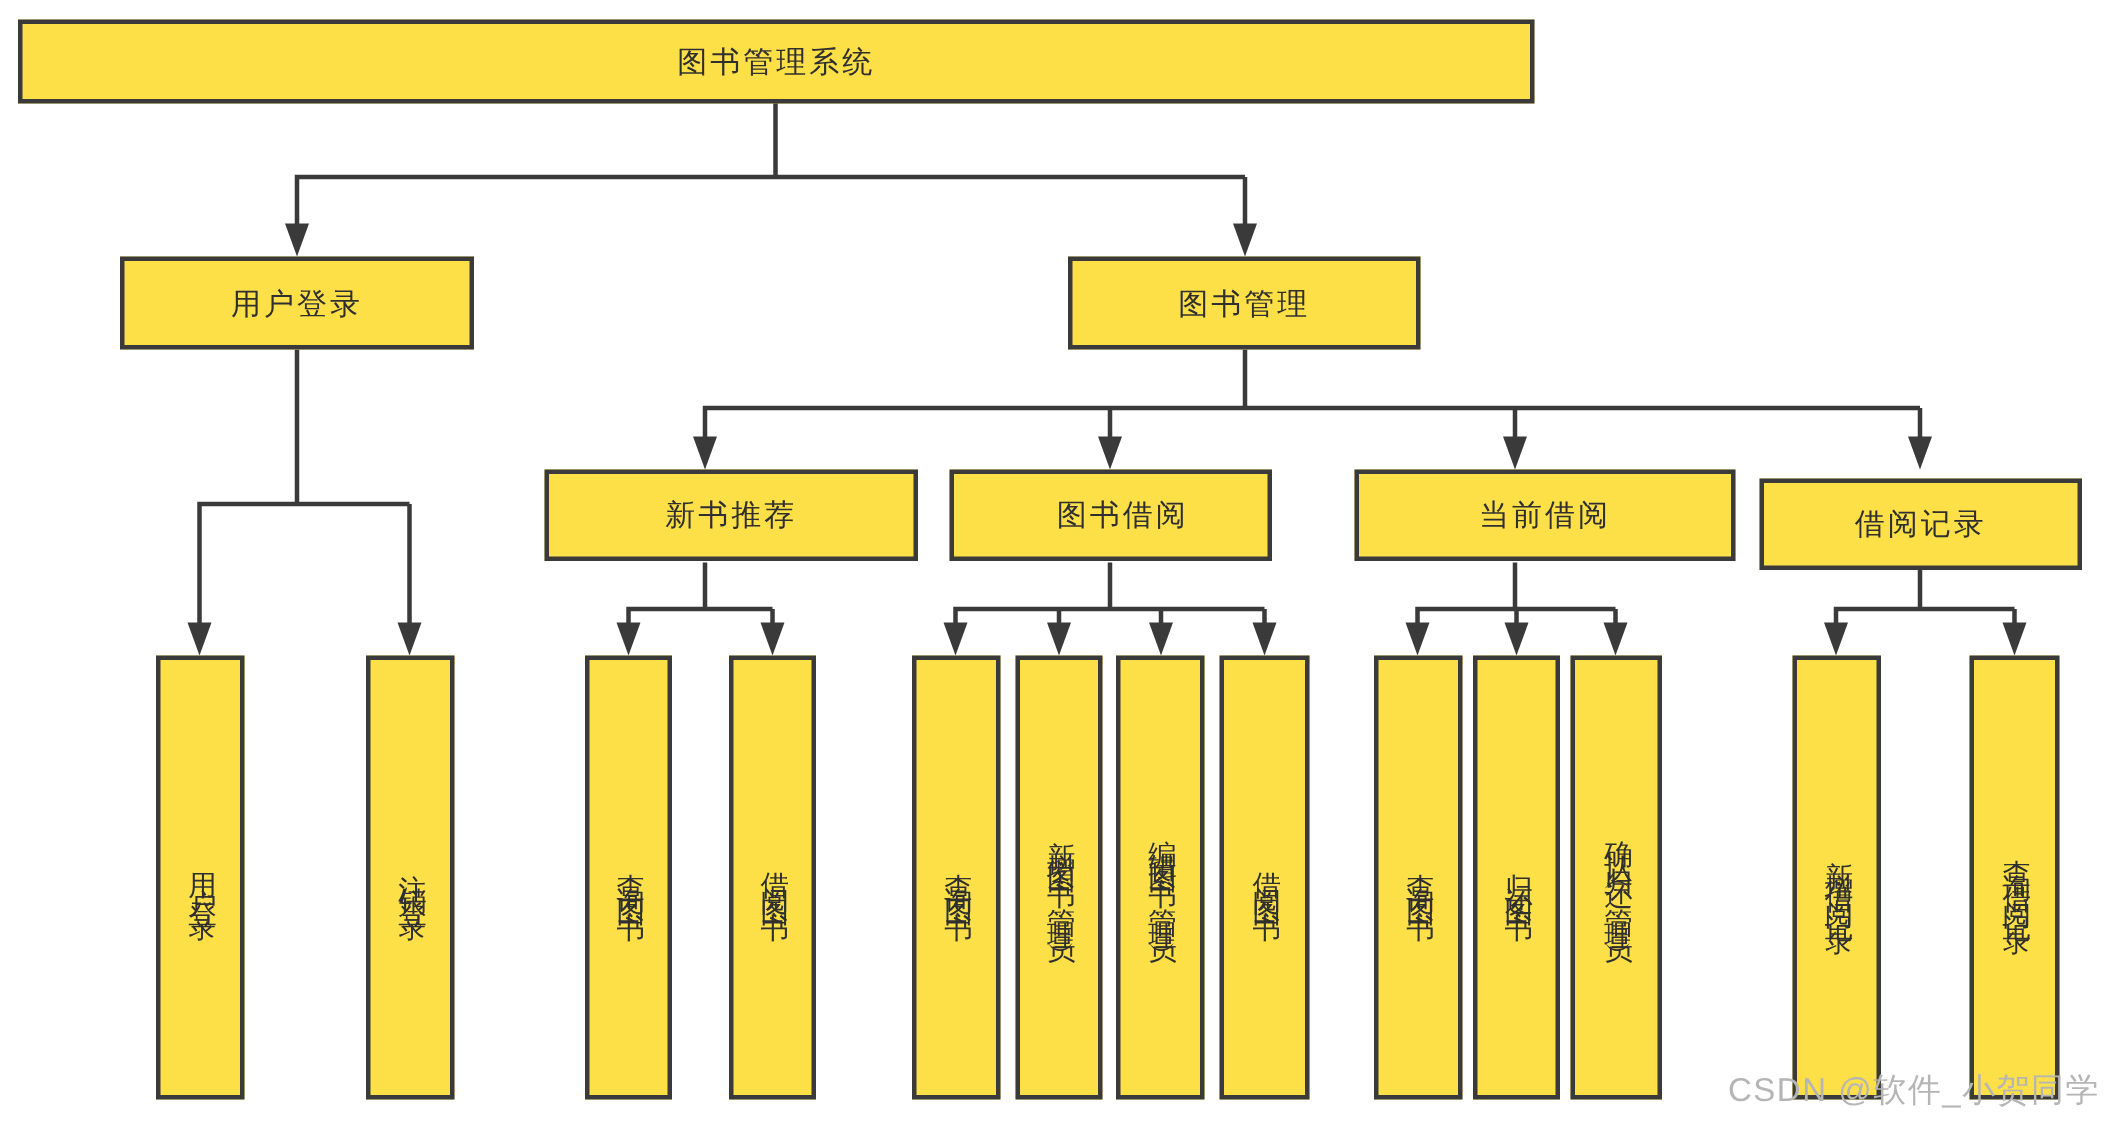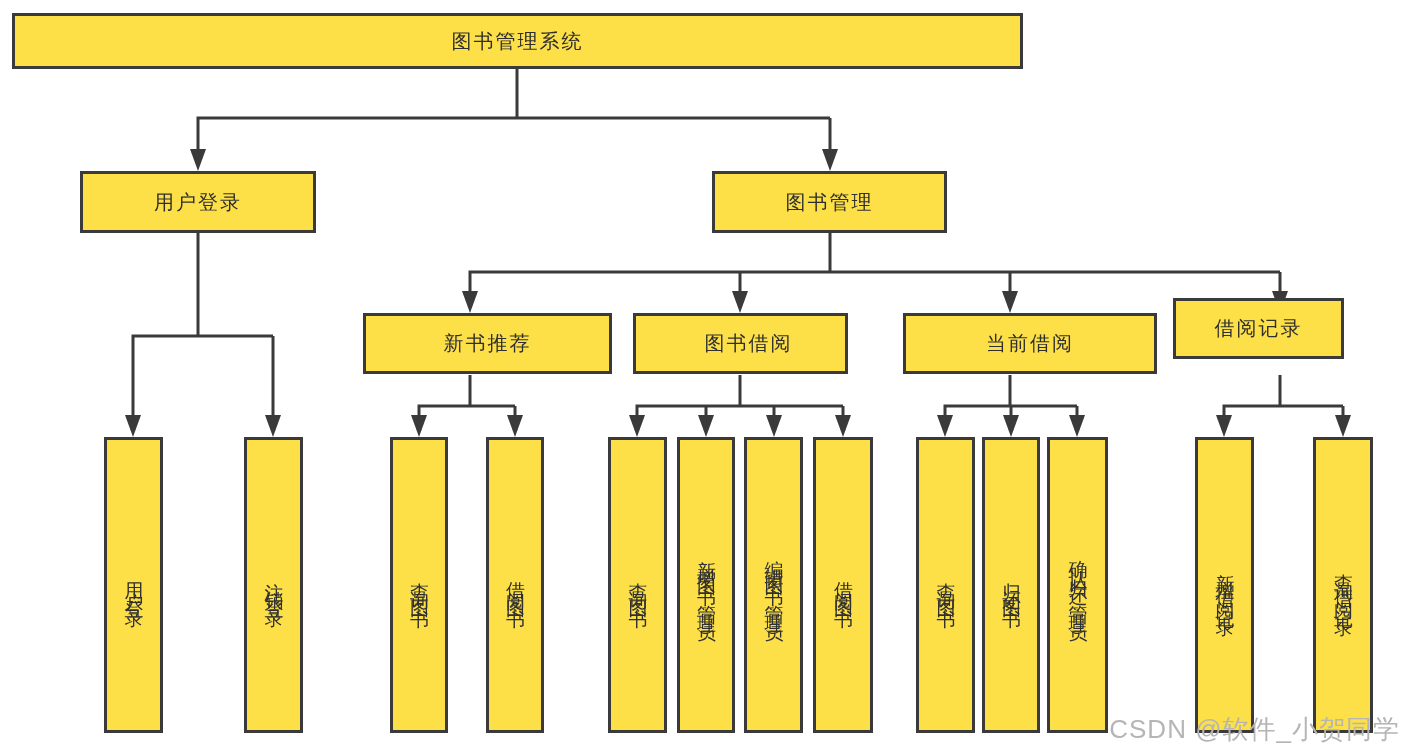--- a/index.html
+++ b/index.html
@@ -15,21 +15,21 @@
     display:flex; align-items:center; justify-content:center;
     color:var(--text);
   }
   .node.h { font-size:20px; letter-spacing:2px; white-space:nowrap; }
   .node.leaf span {
     writing-mode:vertical-rl; text-orientation:mixed;
     font-size:19px; letter-spacing:9px; line-height:1.1;
   }
   .watermark {
     position:absolute; top:712px; right:5px;
-    font-size:26px; letter-spacing:1px; color:#b5b5b5;
+    font-size:22px; letter-spacing:1px; color:#b5b5b5;
     white-space:nowrap; z-index:5;
   }
 </style>
 </head>
 <body style="background: rgb(255, 255, 255);">
 
 <svg id="connectors" width="1405" height="747">
     <path d="M517 68 L517 118 M198 116.5 L198 118 M198 118 L830 118 M198 118 L198 155 M830 118 L830 155" stroke="#3a3a3a" stroke-width="3" fill="none"></path>
     <path d="M190 149 L206 149 L198 171 Z" fill="#3a3a3a"></path>
     <path d="M822 149 L838 149 L830 171 Z" fill="#3a3a3a"></path>
@@ -71,21 +71,21 @@
 
 <div class="node h" style="left:363px; top:313px; width:249px; height:61px;">
   <span>新书推荐</span>
 </div>
 <div class="node h" style="left:633px; top:313px; width:215px; height:61px;padding-left:16px;">
   <span>图书借阅</span>
 </div>
 <div class="node h" style="left:903px; top:313px; width:254px; height:61px;">
   <span>当前借阅</span>
 </div>
-<div class="node h" style="left:1173px; top:298px; width:171px; height:61px;">
+<div class="node h" style="left:1173px; top:319px; width:215px; height:61px;">
   <span>借阅记录</span>
 </div>
 
 <div class="node leaf" style="left:104px; top:437px; width:59px; height:296px;">
   <span>用户登录</span>
 </div>
 <div class="node leaf" style="left:244px; top:437px; width:59px; height:296px;">
   <span>注销登录</span>
 </div>
 

